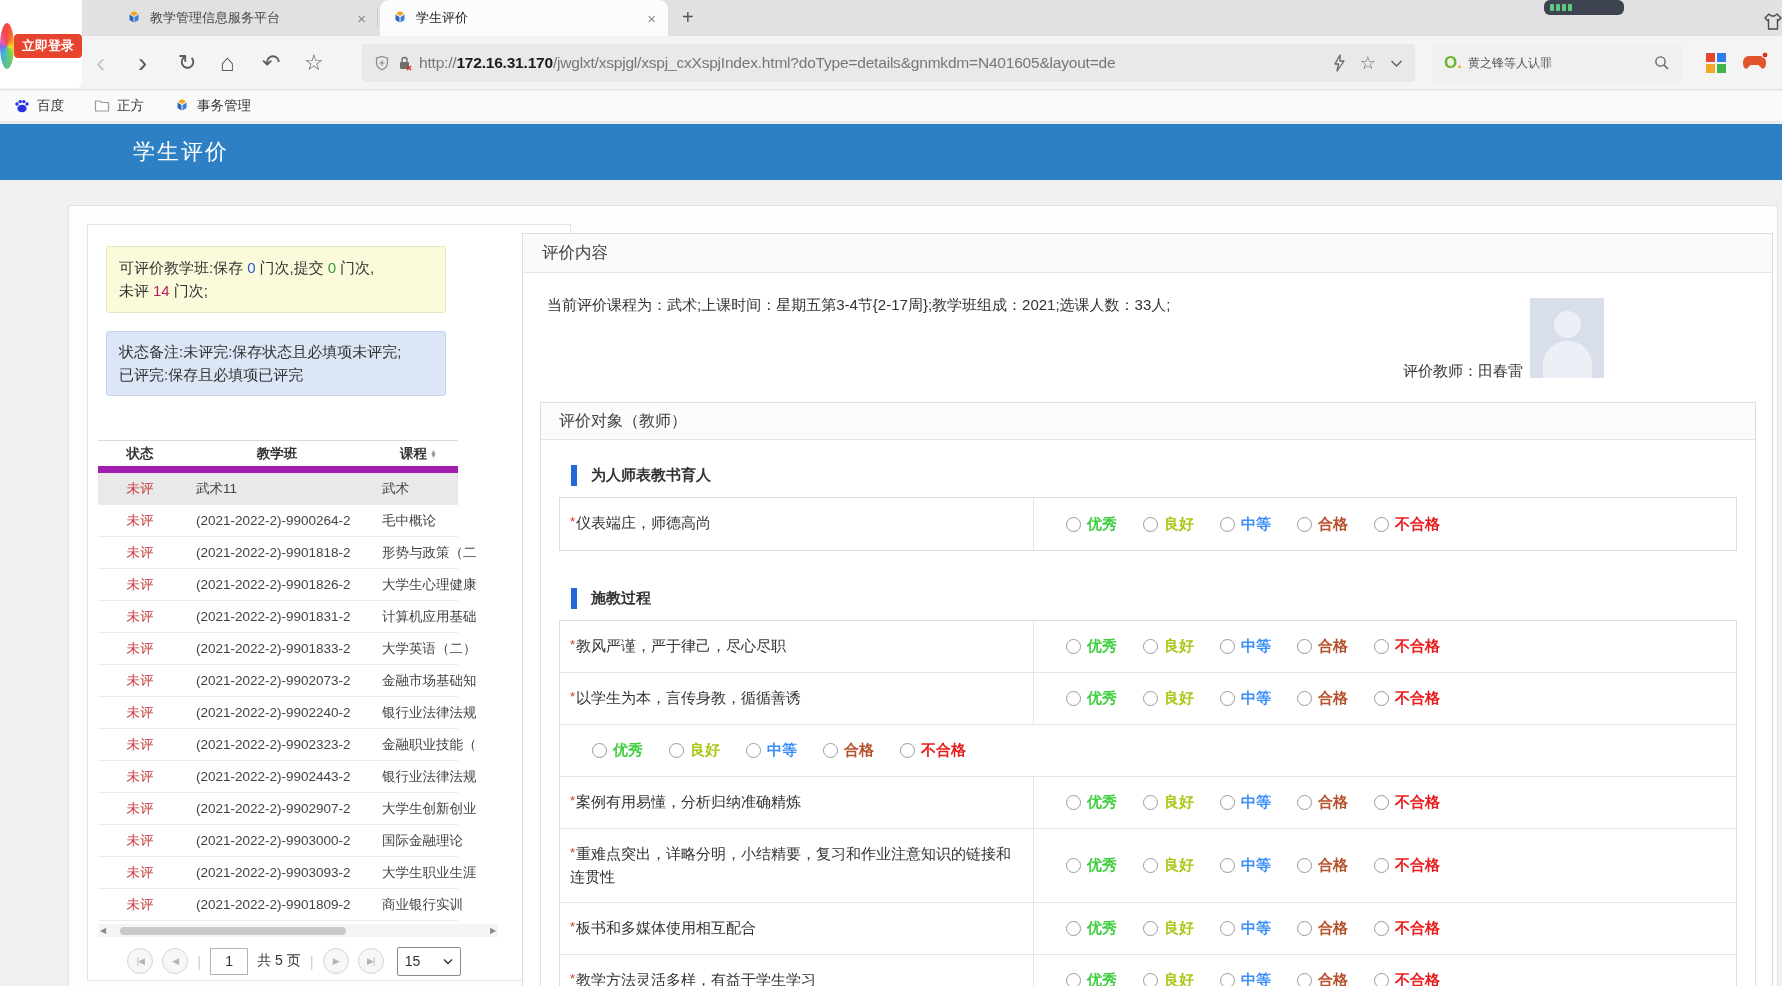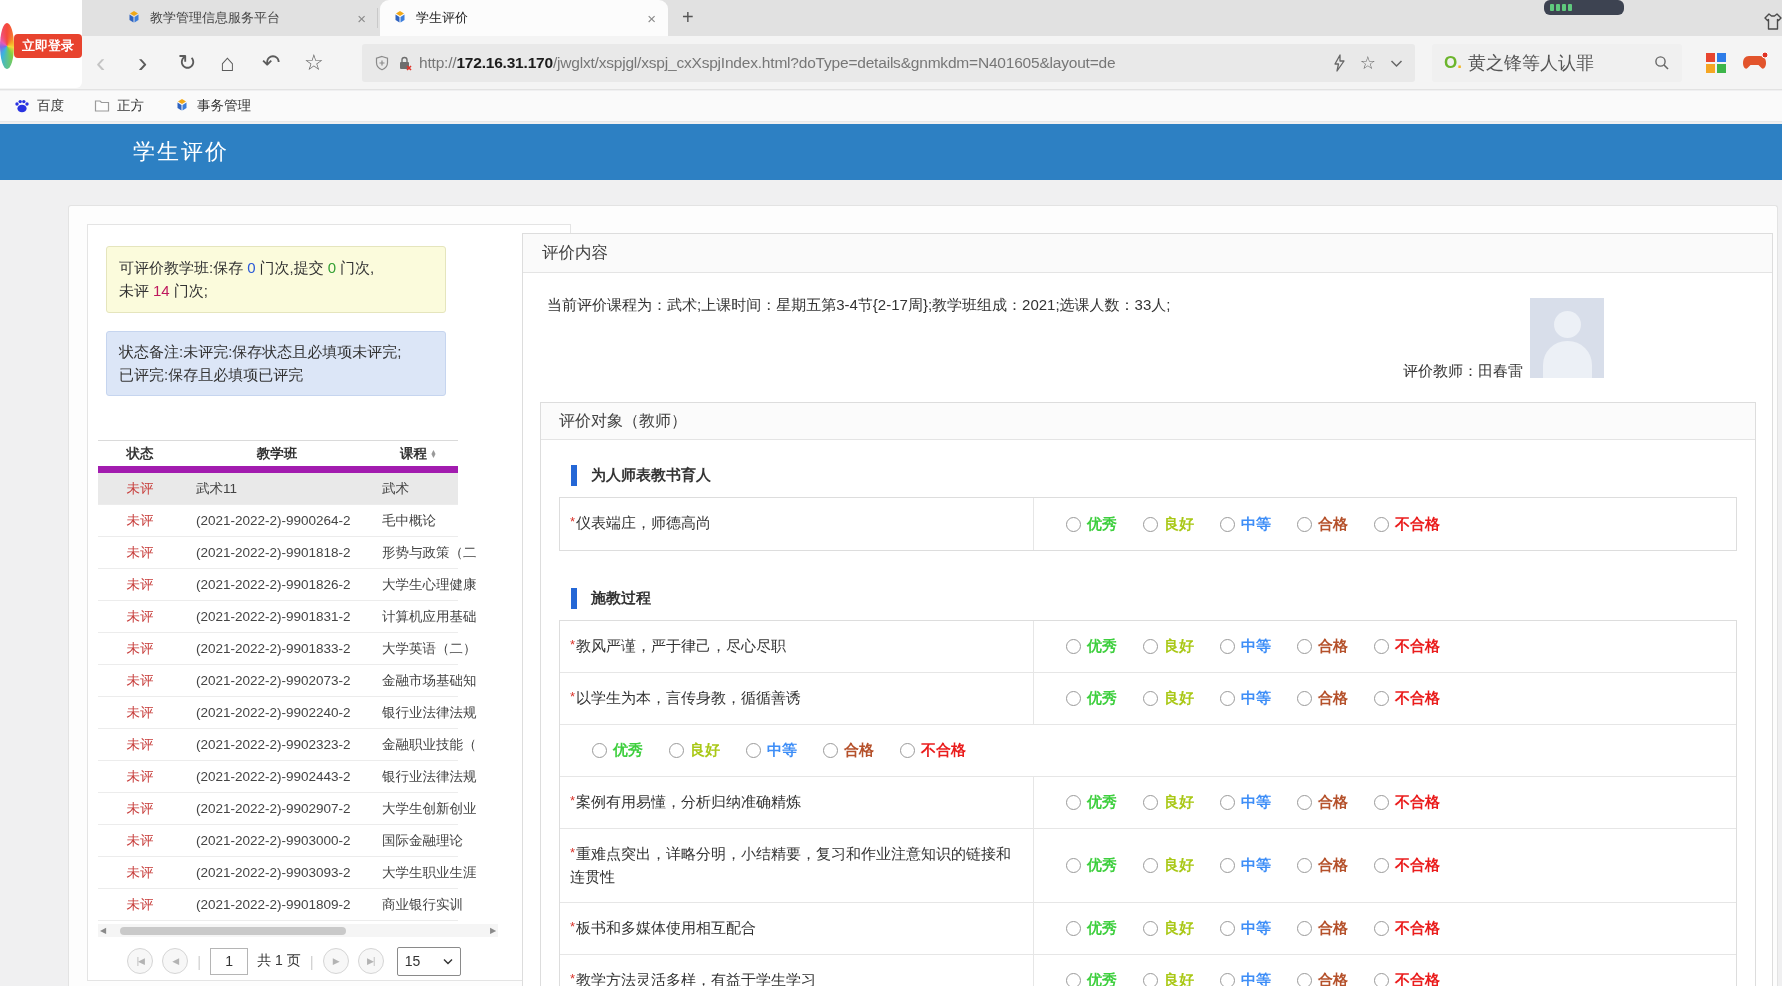--- a/index.html
+++ b/index.html
@@ -40,21 +40,21 @@
 
   .urlbar { position:absolute; left:362px; top:8px; width:1053px; height:38px; background:#e9e9e9; border-radius:3px; display:flex; align-items:center; padding:0 12px; gap:7px; }
   .url-text { font-size:15.5px; color:#777; white-space:nowrap; overflow:hidden; letter-spacing:-0.2px; }
   .url-host { color:#1c1c1c; font-weight:bold; }
   .url-right { margin-left:auto; display:flex; align-items:center; gap:14px; }
   .star2 { font-size:18px; color:#666; }
 
   .searchbox { position:absolute; left:1432px; top:8px; width:250px; height:38px; background:#f0f0f0; border-radius:3px; display:flex; align-items:center; padding:0 12px; }
   .so-o { color:#6cb52d; font-weight:bold; font-size:17px; }
   .so-dot { color:#f2b31c; font-weight:bold; font-size:17px; margin-right:6px; }
-  .search-q { font-size:18px; color:#555; }
+  .search-q { font-size:12px; color:#555; }
   .mag { margin-left:auto; }
 
   .grid-ic { position:absolute; left:1706px; top:17px; display:grid; grid-template-columns:9px 9px; grid-gap:2px; }
   .grid-ic i { width:9px; height:9px; display:block; }
   .gamepad { position:absolute; left:1742px; top:15px; }
 
   
   .blue-header { position:absolute; top:124px; left:0; right:0; height:56px; background:#2d80c3; }
   .page-title { position:absolute; left:133px; top:50%; transform:translateY(-50%); font-size:22px; color:#fff; letter-spacing:2px; }
 
@@ -354,21 +354,21 @@
             <span class="hs-thumb"></span>
           </span>
         <span class="hs-arrow">▶</span>
       </div>
 
       <div class="pager">
         <span class="pg-btn">|◀</span>
         <span class="pg-btn">◀</span>
         <span class="pg-div">|</span>
         <span class="pg-input">1</span>
-        <span>共 1 页</span>
+        <span>共 5 页</span>
         <span class="pg-div">|</span>
         <span class="pg-btn">▶</span>
         <span class="pg-btn">▶|</span>
         <span class="pg-select">
           <span>15</span>
           <svg width="10" height="7" viewBox="0 0 10 7">
               <polyline points="1,1.5 5,5.5 9,1.5" fill="none" stroke="#333" stroke-width="1.4"></polyline>
             </svg>
         </span>
       </div>

